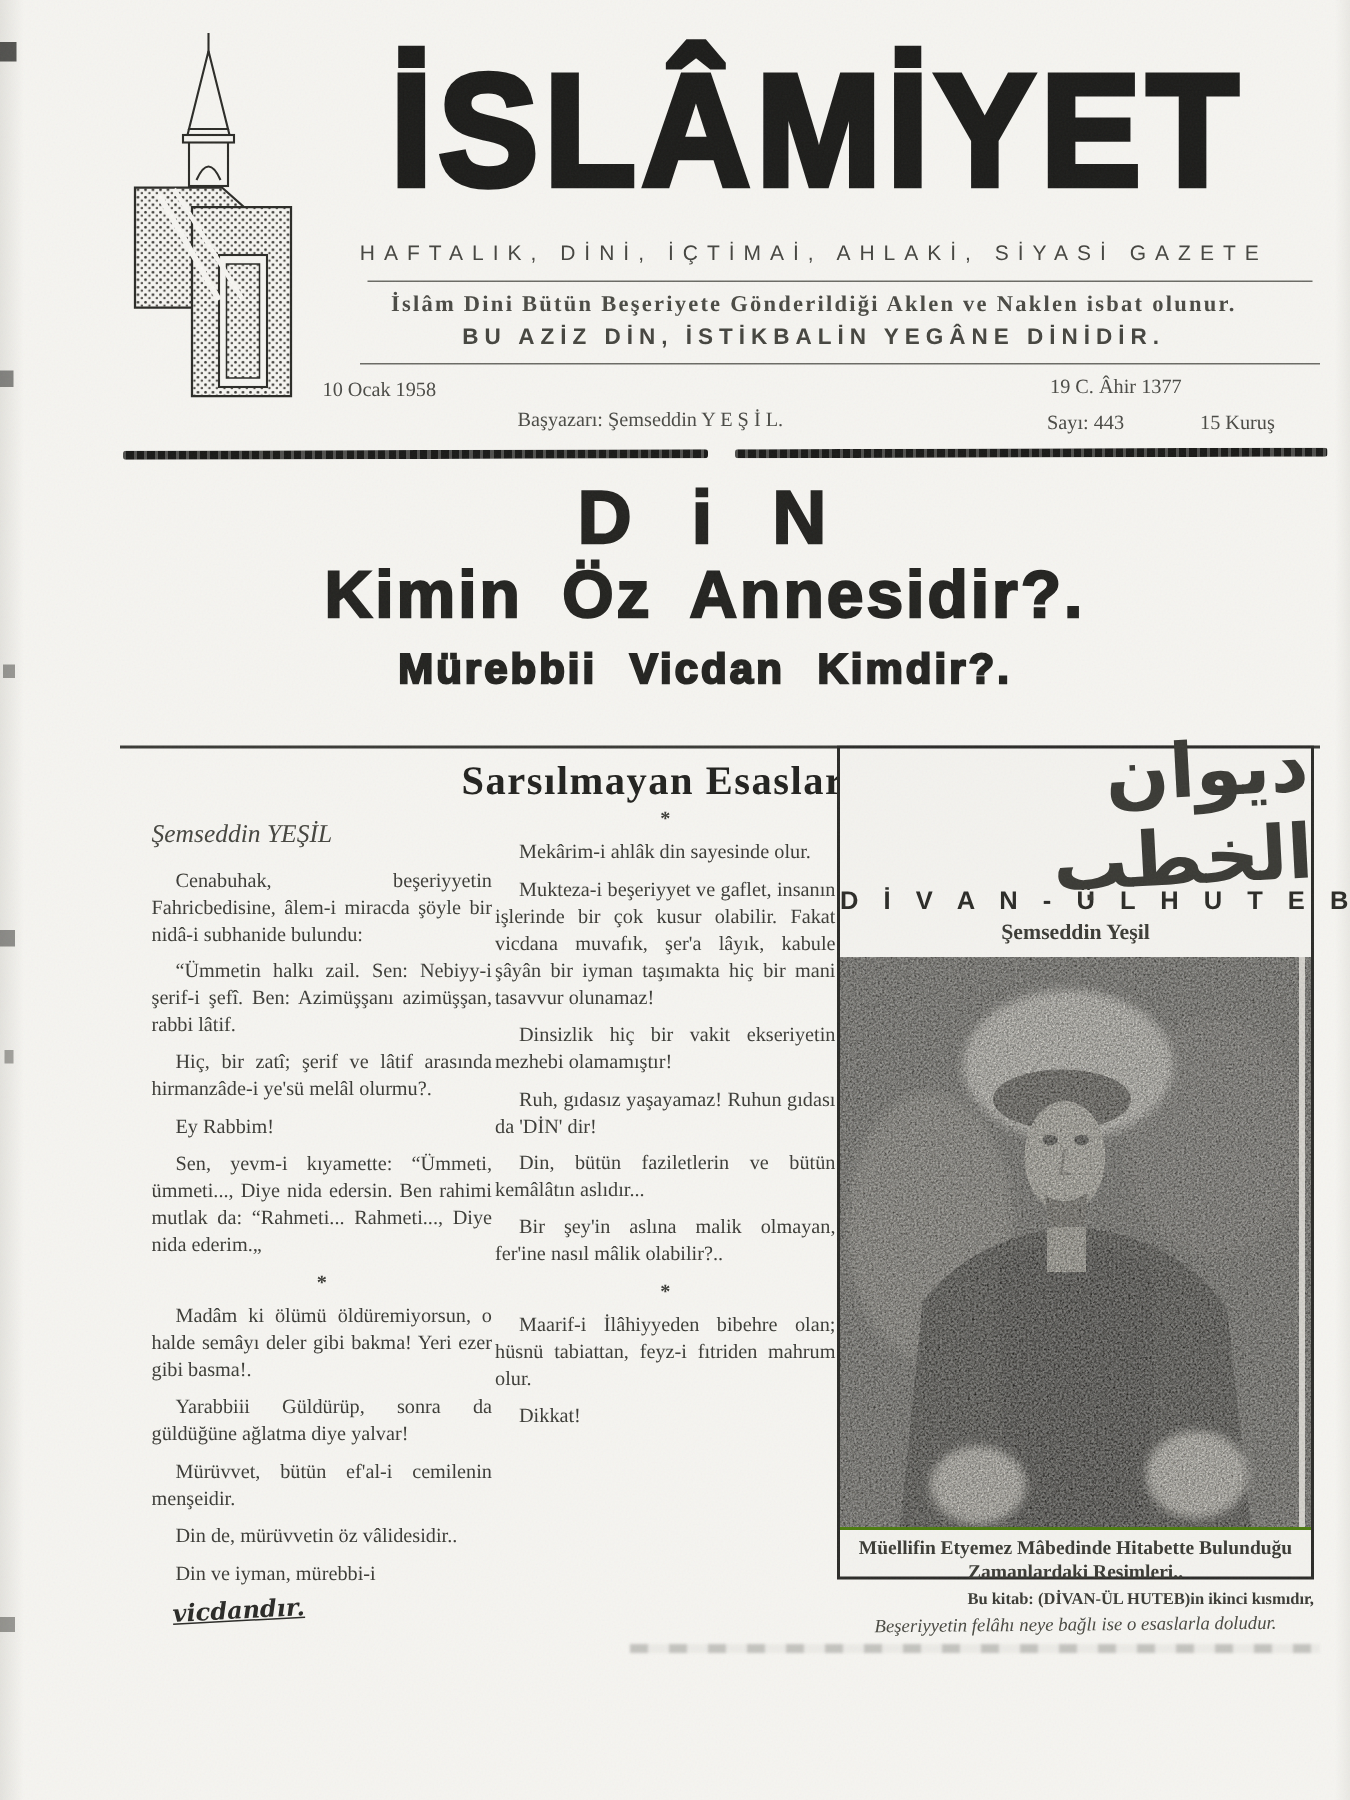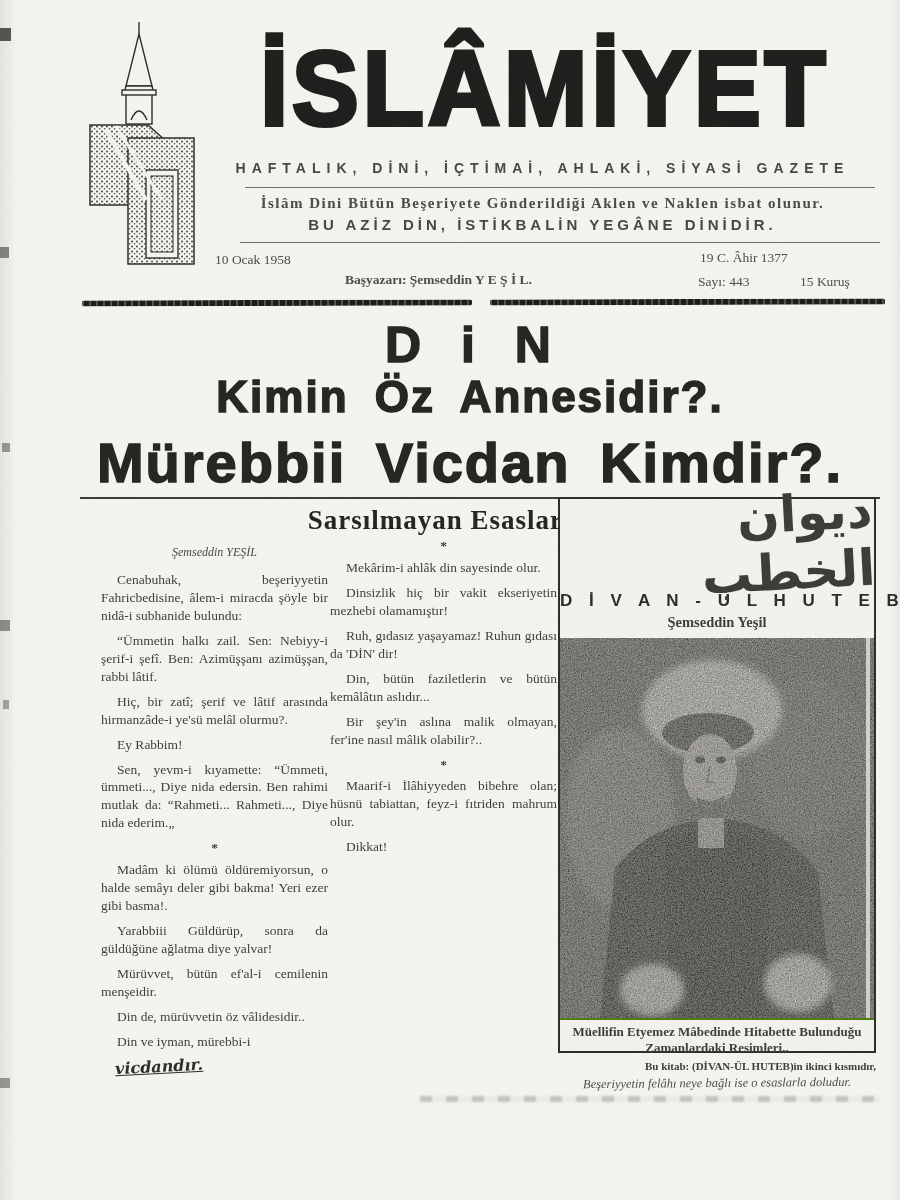--- a/index.html
+++ b/index.html
@@ -26,68 +26,68 @@
     font-family:"Liberation Sans", sans-serif;
     font-weight:700;font-size:100px;line-height:150px;
     text-align:center;color:#1c1c1a;letter-spacing:4px;
     -webkit-text-stroke:4px #1c1c1a;
     transform:scaleY(1.06);transform-origin:top;
     white-space:nowrap;
   }
   .masthead-sub{
     position:absolute;left:205px;top:160px;width:675px;
     font-family:"Liberation Sans", sans-serif;
-    font-weight:700;font-size:14px;letter-spacing:6px;
+    font-weight:400;font-size:14px;letter-spacing:6px;
     text-align:center;color:#454540;white-space:nowrap;
   }
   .rule-thin{position:absolute;height:1px;background:#6a6a64;}
   .motto1{
     position:absolute;left:205px;top:195px;width:675px;
     font-size:15px;font-weight:700;letter-spacing:1.5px;
     text-align:center;color:#4a4a44;white-space:nowrap;
   }
   .motto2{
     position:absolute;left:205px;top:216px;width:675px;
     font-family:"Liberation Sans", sans-serif;
     font-size:15px;font-weight:700;letter-spacing:4px;
     text-align:center;color:#45453f;white-space:nowrap;
   }
   .dateline{position:absolute;font-size:13.5px;color:#4a4a45;white-space:nowrap;}
-  .dl-bold{font-weight:700;}
+  .dl-bold{font-weight:400;}
 
   .heavy-bar{
     position:absolute;height:6px;background:#191917;border-radius:2px;
     background-image:repeating-linear-gradient(90deg, rgba(245,244,240,.25) 0 2px, transparent 2px 7px);
     transform:skewY(-0.15deg);
   }
 
   
   .headline{
     position:absolute;left:40px;width:860px;text-align:center;
     font-family:"Liberation Sans", sans-serif;font-weight:700;color:#232320;
     white-space:nowrap;
   }
   .hl1{top:316px;font-size:50px;-webkit-text-stroke:1.5px #232320;letter-spacing:4px;word-spacing:18px;}
   .hl2{top:372px;font-size:44px;-webkit-text-stroke:1.5px #232320;letter-spacing:2px;word-spacing:12px;}
-  .hl3{top:430px;font-size:56px;-webkit-text-stroke:1.5px #232320;letter-spacing:2px;word-spacing:12px;}
+  .hl3{top:430px;font-size:28px;-webkit-text-stroke:1.5px #232320;letter-spacing:2px;word-spacing:12px;}
 
   .section-rule{position:absolute;left:80px;top:497px;width:800px;height:2px;background:#3a3a36;}
 
   
   .article-title{
     position:absolute;left:116px;top:505px;width:460px;
     text-align:right;font-weight:700;font-size:27px;color:#22221f;
     letter-spacing:1px;
   }
   .col{position:absolute;width:227px;height:556px;overflow:hidden;
     font-size:13.5px;line-height:1.33;text-align:justify;color:#3c3c37;}
   .col-left{left:101px;top:543px;}
   .col-mid{left:330px;top:536px;}
   .byline{
-    text-align:center;font-style:italic;font-size:12px;color:#45453f;
+    font-style:italic;font-size:17px;color:#45453f;
     margin:2px 0 10px 0;
   }
   .col p{margin:0 0 7px 0;text-indent:16px;}
   .col p.sep{text-align:center;text-indent:0;margin:1px 0 4px 0;font-weight:700;}
   .handwritten{
     display:inline-block;margin-left:14px;margin-top:-2px;
     font-family:"DejaVu Serif", serif;font-style:italic;font-weight:700;
     font-size:16px;color:#2a2a27;transform:rotate(-3deg);
     text-decoration:underline;
   }
@@ -204,20 +204,21 @@
     <p>Yarabbiii Güldürüp, sonra da güldüğüne ağlatma diye yalvar!</p>
     <p>Mürüvvet, bütün ef'al-i cemilenin menşeidir.</p>
     <p>Din de, mürüvvetin öz vâlidesidir..</p>
     <p>Din ve iyman, mürebbi-i</p>
     <span class="handwritten">vicdandır.</span>
   </div>
 
   <div class="col col-mid">
     <p class="sep">*</p>
     <p>Mekârim-i ahlâk din sayesinde olur.</p>
+    <p>Mukteza-i beşeriyyet ve gaflet, insanın işlerinde bir çok kusur olabilir. Fakat vicdana muvafık, şer'a lâyık, kabule şâyân bir iyman taşımakta hiç bir mani tasavvur olunamaz!</p>
     <p>Dinsizlik hiç bir vakit ekseriyetin mezhebi olamamıştır!</p>
     <p>Ruh, gıdasız yaşayamaz! Ruhun gıdası da 'DİN' dir!</p>
     <p>Din, bütün faziletlerin ve bütün kemâlâtın aslıdır...</p>
     <p>Bir şey'in aslına malik olmayan, fer'ine nasıl mâlik olabilir?..</p>
     <p class="sep">*</p>
     <p>Maarif-i İlâhiyyeden bibehre olan; hüsnü tabiattan, feyz-i fıtriden mahrum olur.</p>
     <p>Dikkat!</p>
   </div>
 
   <div class="side-box">

